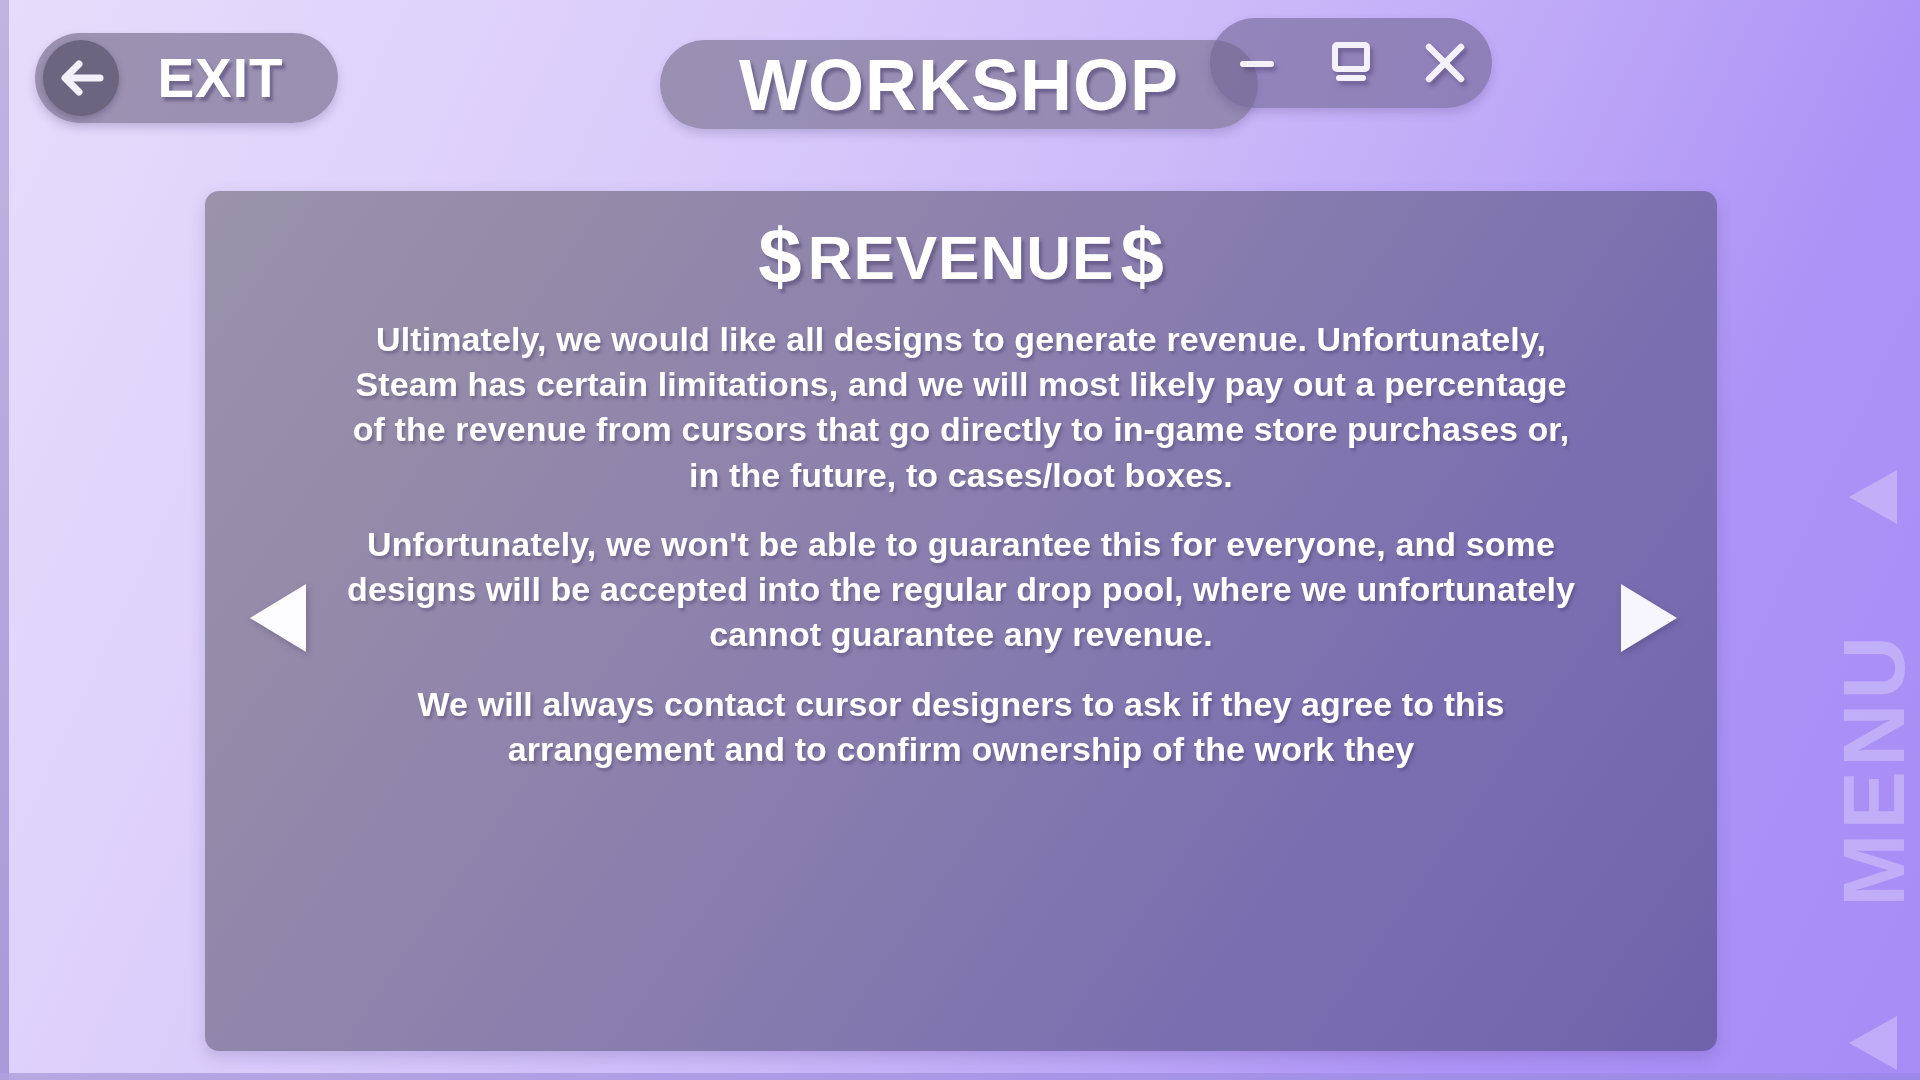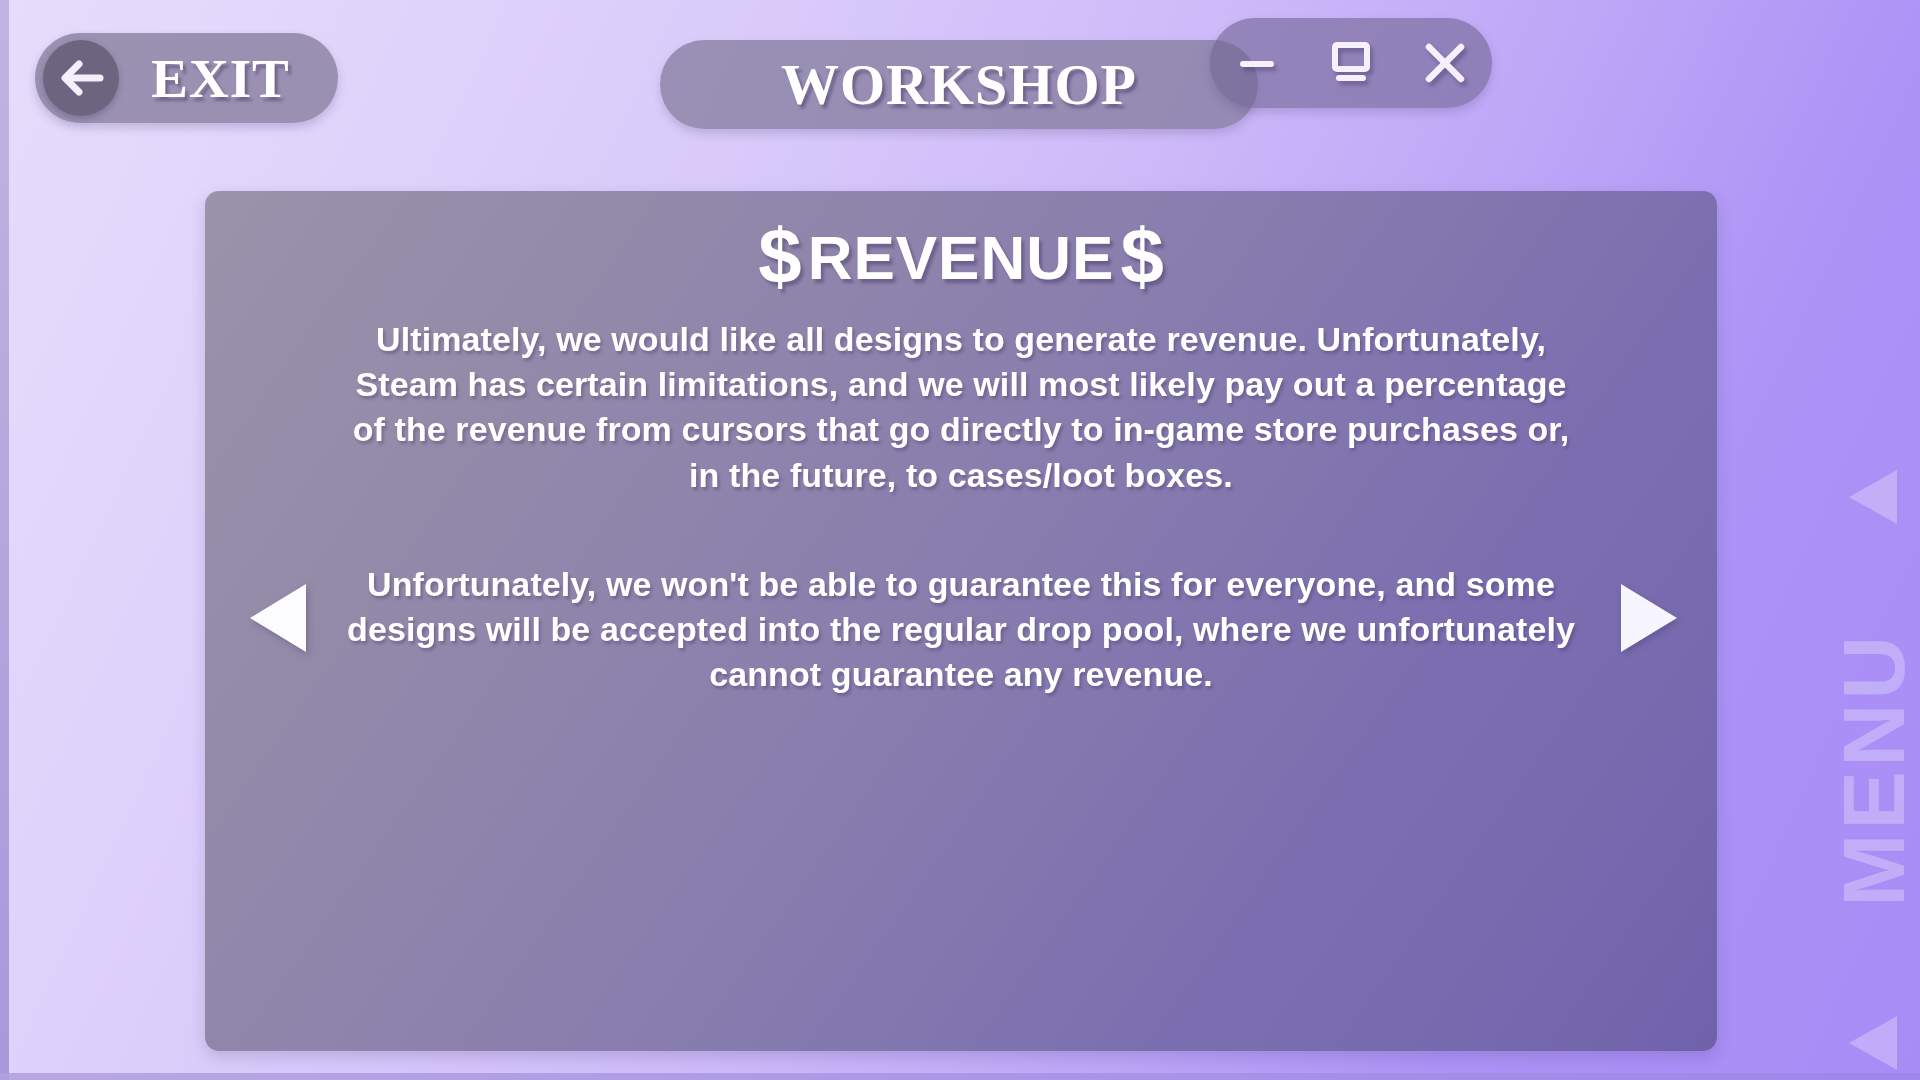--- a/index.html
+++ b/index.html
@@ -36,21 +36,20 @@
     content:"";
     position:absolute; left:0; right:0; bottom:0; height:7px;
     background:linear-gradient(90deg,#b0a1dd,#9b86e8);
     opacity:.85;
   }
 
   
   .topbar{
     position:absolute; left:0; top:0; width:1516px; height:150px;
     z-index:6;
-    font-family:Liberation Serif, serif;
   }
 
   
   .exit-btn{
     position:absolute; left:35px; top:33px;
     width:303px; height:90px;
     border-radius:45px;
     background:rgba(126,118,150,.72);
     display:flex; align-items:center;
     padding-left:8px;
@@ -81,21 +80,21 @@
   .title-pill{
     position:absolute; left:660px; top:40px;
     width:598px; height:89px;
     border-radius:45px;
     background:rgba(126,118,150,.70);
     display:flex; align-items:center; justify-content:center;
     box-shadow:0 5px 10px rgba(70,55,110,.20);
   }
   .title-pill .txt{
     color:#fff;
-    font-size:58px;
+    font-size:72px;
     font-weight:bold;
     letter-spacing:1px;
     text-shadow:3px 4px 3px rgba(60,48,95,.45);
     line-height:1;
   }
 
   
   .wincontrols{
     position:absolute; right:24px; top:18px;
     width:282px; height:90px;
@@ -154,21 +153,21 @@
     text-align:center;
   }
   .para{
     color:#fff;
     font-size:34px;
     font-weight:bold;
     line-height:1.33;
     letter-spacing:.1px;
     text-shadow:2px 3px 3px rgba(60,48,95,.35);
   }
-  .para + .para{ margin-top:64px; }
+  .para + .para{ margin-top:24px; }
 
   
   .nav-arrow{
     position:absolute;
     top:578px;
     width:62px; height:80px;
     cursor:pointer;
     z-index:5;
   }
   .nav-left{ left:248px; }
@@ -251,20 +250,21 @@
 
   <div class="content-panel">
 
     <div class="panel-title">
       <span class="dollar">$</span><span class="word">REVENUE</span><span class="dollar">$</span>
     </div>
 
     <div class="panel-body">
       <p class="para">Ultimately, we would like all designs to generate revenue. Unfortunately, Steam has certain limitations, and we will most likely pay out a percentage of the revenue from cursors that go directly to in-game store purchases or, in the future, to cases/loot boxes.</p>
       <p class="para">Unfortunately, we won't be able to guarantee this for everyone, and some designs will be accepted into the regular drop pool, where we unfortunately cannot guarantee any revenue.</p>
+      <p class="para">We will always contact cursor designers to ask if they agree to this arrangement and to confirm ownership of the work they</p>
     </div>
 
   </div>
 
   <div class="nav-arrow nav-left">
     <svg width="62" height="80" viewBox="0 0 62 80">
       <polygon points="58,6 58,74 2,40" fill="#fdfcff"></polygon>
     </svg>
   </div>
 

